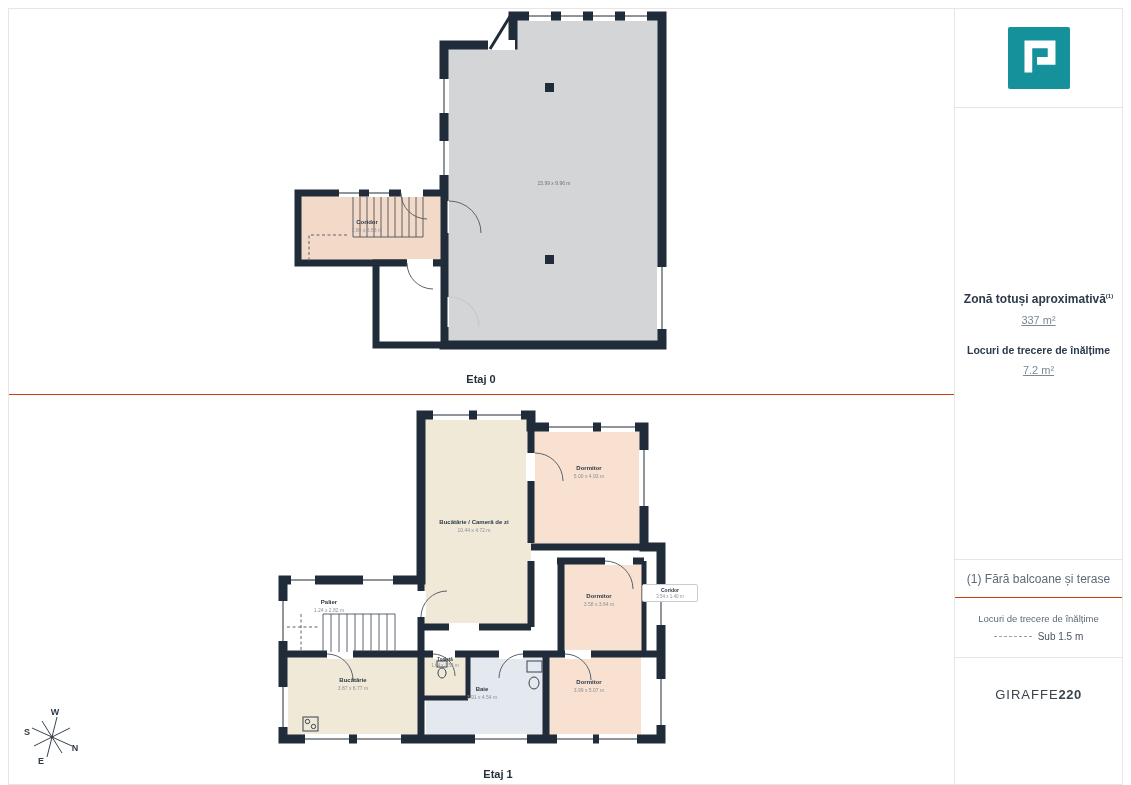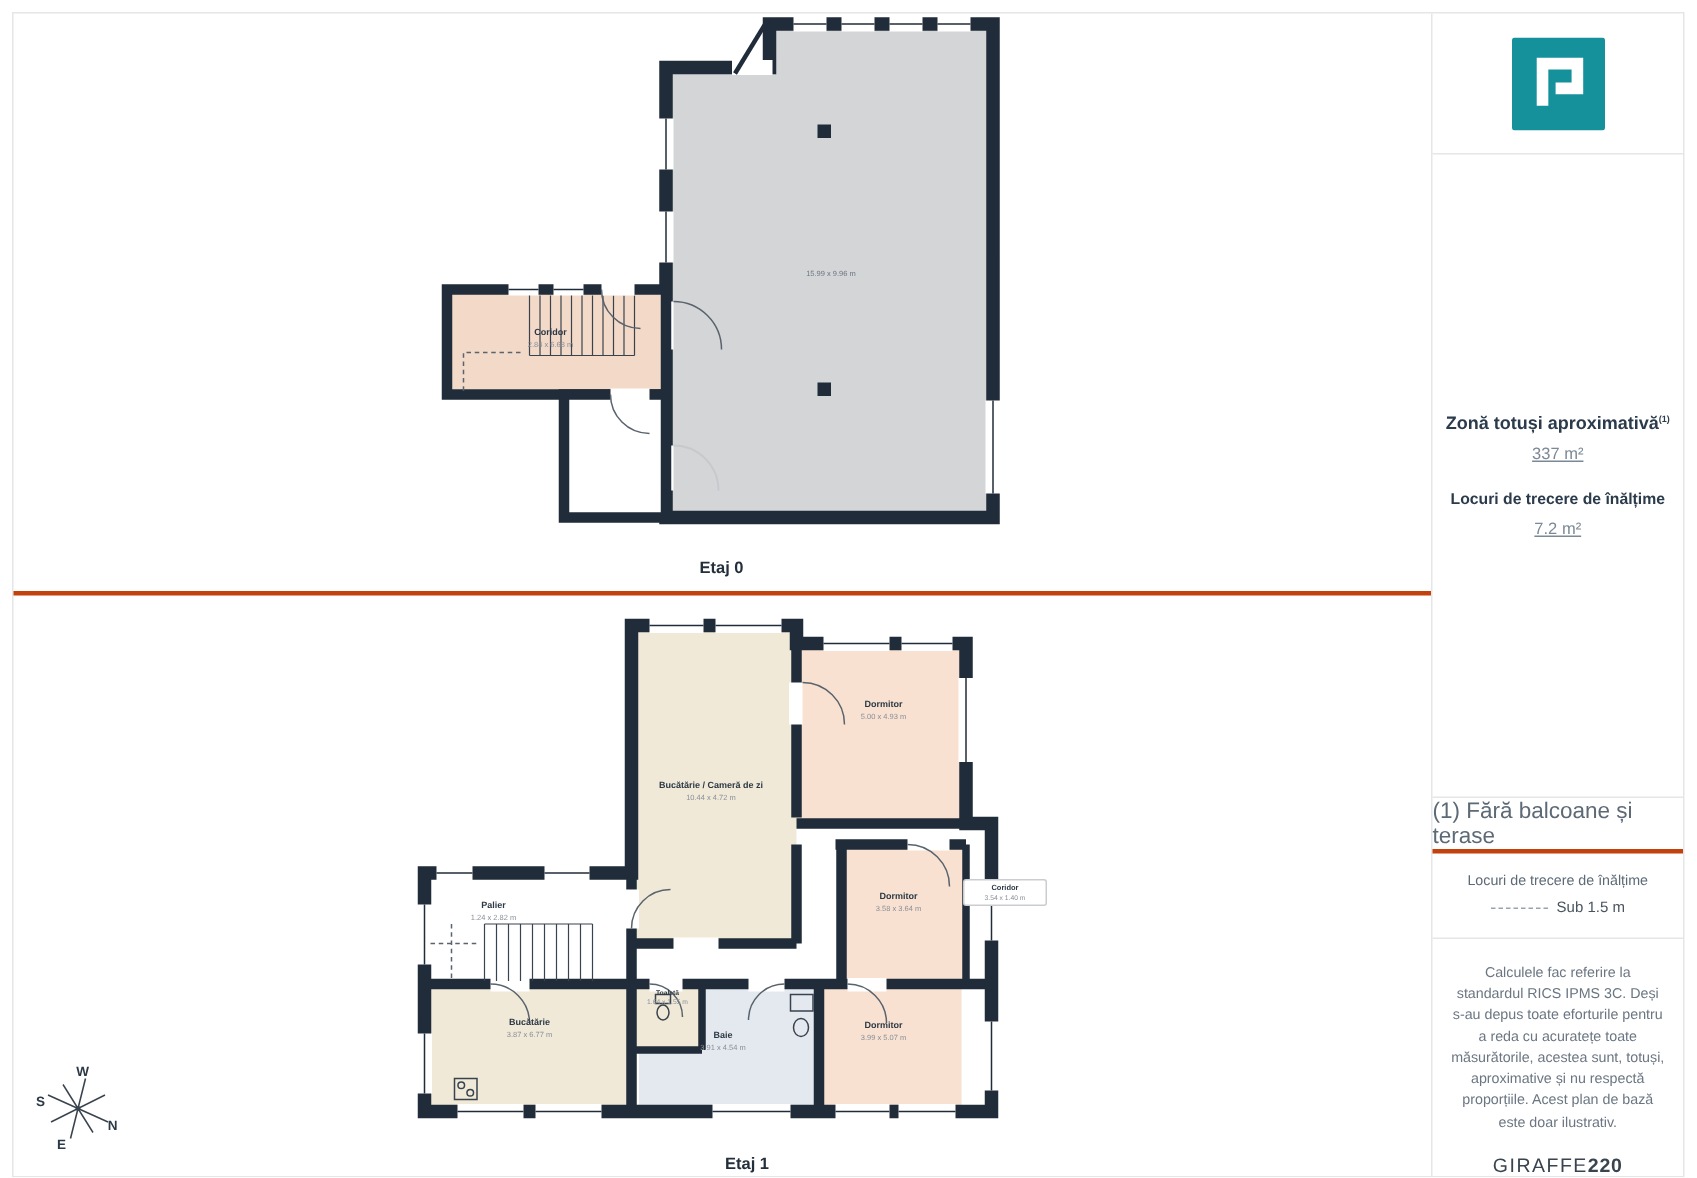--- a/index.html
+++ b/index.html
@@ -1,41 +1,41 @@
 <!DOCTYPE html>
 <html><head>
 <meta charset="utf-8">
 <style>
   html,body{margin:0;padding:0;background:#fff;font-family:"Liberation Sans",sans-serif;}
   .page{position:relative;width:1131px;height:785px;background:#fff;overflow:hidden;}
   .frame{position:absolute;left:8px;top:8px;width:1115px;height:777px;border:1px solid #e4e6e8;box-sizing:border-box;display:flex;background:#fff;}
   .plans{width:945px;display:flex;flex-direction:column;}
   .panel{position:relative;}
-  .panel-0{height:385px;border-bottom:3px solid #c2410c;}
+  .panel-0{height:385px;border-bottom:1px solid #c2410c;}
   .panel-1{flex:1;}
   .panel svg.plan{position:absolute;left:0;top:0;}
   .floor-label{position:absolute;font-size:11px;font-weight:bold;color:#242f3c;text-align:center;}
   .room-label{position:absolute;text-align:center;line-height:1.25;pointer-events:none;}
   .room-name{font-size:6px;font-weight:bold;color:#2c3945;display:block;}
   .room-dims{font-size:5px;color:#8a9099;display:block;}
   .room-label.tiny .room-name{font-size:4.5px;}
   .room-label.tiny .room-dims{font-size:4.5px;}
   .coridor-box{position:absolute;background:#fff;border:1px solid #c9cdd2;border-radius:2px;padding:2px 3px;text-align:center;line-height:1.3;}
   .coridor-box .room-name{font-size:5px;}
   .coridor-box .room-dims{font-size:4.5px;}
   .sidebar{flex:1;border-left:1px solid #e4e6e8;display:flex;flex-direction:column;box-sizing:border-box;}
   .side-sec{box-sizing:border-box;}
   .logo-sec{height:99px;border-bottom:1px solid #e4e6e8;display:flex;align-items:center;justify-content:center;}
   .logo{width:62px;height:62px;}
   .info-sec{height:452px;border-bottom:1px solid #e4e6e8;display:flex;flex-direction:column;align-items:center;justify-content:center;text-align:center;padding:0 8px;}
   .info-title{font-size:12px;font-weight:bold;color:#2c3b4c;}
   .info-title sup{font-size:6px;}
   .info-title.small{font-size:10.5px;margin-top:18px;}
   .info-value{font-size:11px;color:#7b8996;margin-top:8px;text-decoration:underline;}
-  .note-sec{height:38px;border-bottom:3px solid #c2410c;display:flex;justify-content:center;font-size:15px;color:#5d6a76;}
+  .note-sec{height:38px;border-bottom:1px solid #c2410c;display:flex;align-items:center;justify-content:center;font-size:12px;color:#5d6a76;}
   .legend-sec{height:60px;border-bottom:1px solid #e4e6e8;display:flex;flex-direction:column;align-items:center;justify-content:center;font-size:9.5px;color:#5d6a76;gap:7px;}
   .legend-row{display:flex;align-items:center;gap:6px;color:#49545f;font-size:10px;}
   .dash{display:inline-block;width:38px;border-top:1px dashed #9aa3ab;height:0;}
   .disc-sec{flex:1;display:flex;flex-direction:column;align-items:center;justify-content:flex-start;padding:16px 12px 0 12px;text-align:center;}
   .disc-sec p{margin:0;font-size:9.5px;line-height:1.5;color:#6b7682;}
   .brand{margin-top:13px;font-size:13px;color:#39444f;letter-spacing:1px;}
   .brand b{letter-spacing:0.5px;}
 </style>
 </head>
 <body>
@@ -309,20 +309,19 @@
 
       <div class="side-sec legend-sec">
         <div>Locuri de trecere de înălțime</div>
         <div class="legend-row">
           <span class="dash"></span>
           <span>Sub 1.5 m</span>
         </div>
       </div>
 
       <div class="side-sec disc-sec">
-        <p>Calculele fac referire la standardul RICS IPMS 3C. Deși s-au depus toate eforturile pentru a reda cu acuratețe toate măsurătorile, acestea sunt, totuși, aproximative și nu respectă proporțiile. Acest plan de bază este doar ilustrativ.</p>
         <div class="brand">
           <span>GIRAFFE</span><b>220</b>
         </div>
       </div>
     </aside>
   </div>
 </div>
 
 </body></html>

